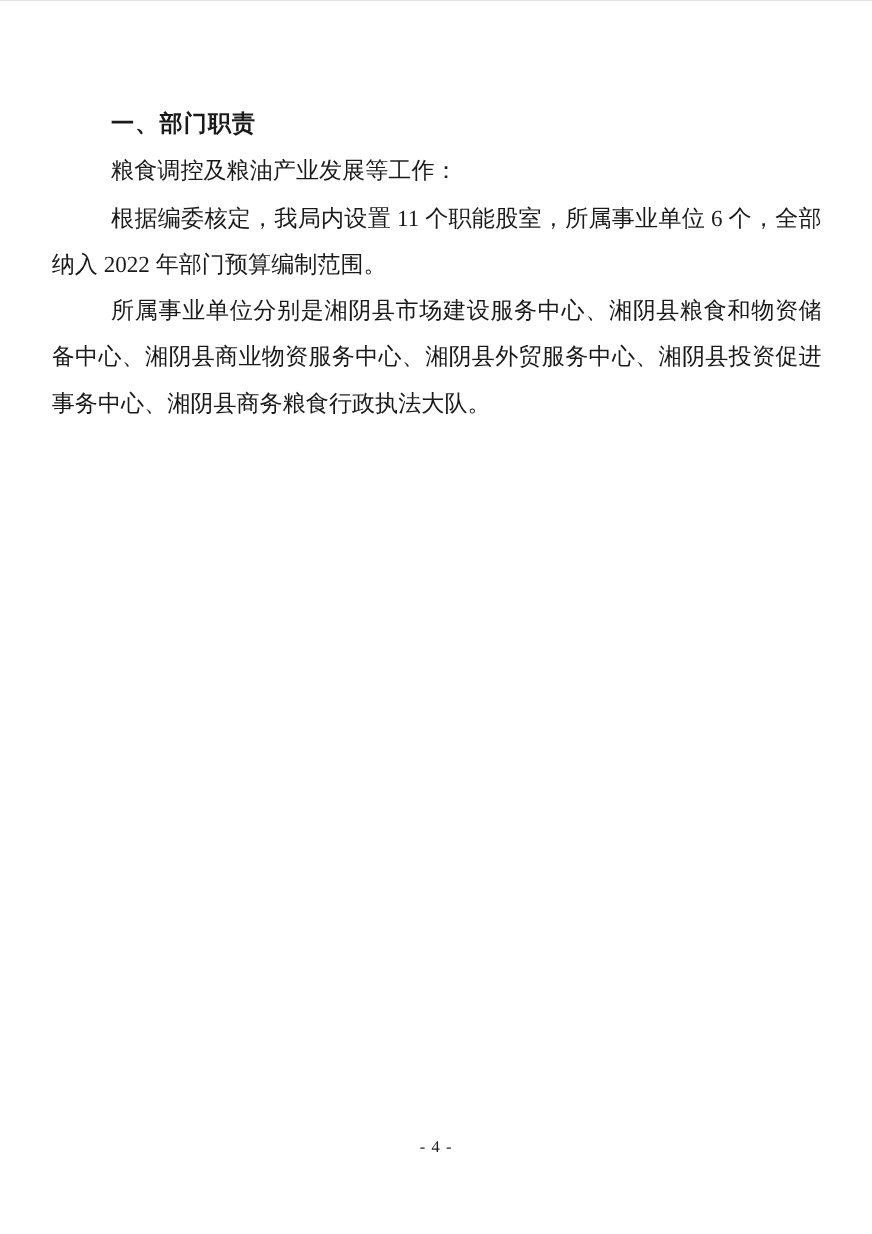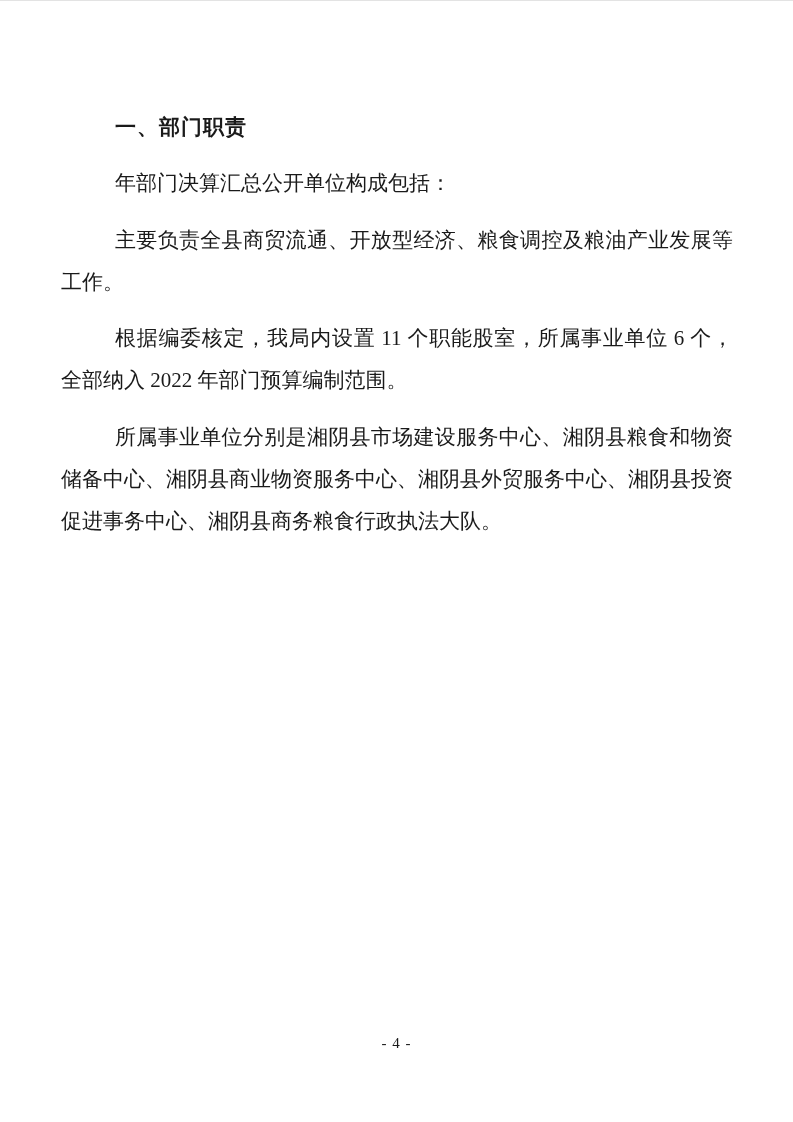--- a/index.html
+++ b/index.html
@@ -14,21 +14,21 @@
     background: #ffffff;
     overflow: hidden;
     border-top: 1px solid #e3e3e3;
     box-sizing: border-box;
     color: #1a1a1a;
   }
   .content {
     padding: 91px 46px 0 47px; 
   }
   .content p, .content h2, .content h3 {
-    margin: 14px;
+    margin: 0;
     font-size: 21px;
     line-height: 42.3px;
     text-align: justify;
     color: #1a1a1a;
   }
   
   .heading {
     font-family: "Liberation Sans", "DejaVu Sans", sans-serif;
     font-weight: 700;
     text-indent: 54px;
@@ -68,23 +68,22 @@
   }
 </style>
 </head>
 <body>
 
 <div class="page">
   <div class="content">
 
     <h2 class="heading">一、部门职责</h2>
 
-    <p class="para">年部门决算汇总公开单位构成包括：</p>
+    <p class="para">粮食调控及粮油产业发展等工作：</p>
 
-    <p class="para">主要负责全县商贸流通、开放型经济、粮食调控及粮油产业发展等工作。</p>
 
 
 
     <p class="para">根据编委核定，我局内设置 11 个职能股室，所属事业单位 6 个，全部纳入 2022 年部门预算编制范围。</p>
 
     <p class="para">所属事业单位分别是湘阴县市场建设服务中心、湘阴县粮食和物资储备中心、湘阴县商业物资服务中心、湘阴县外贸服务中心、湘阴县投资促进事务中心、湘阴县商务粮食行政执法大队。</p>
 
 
 
   </div>

